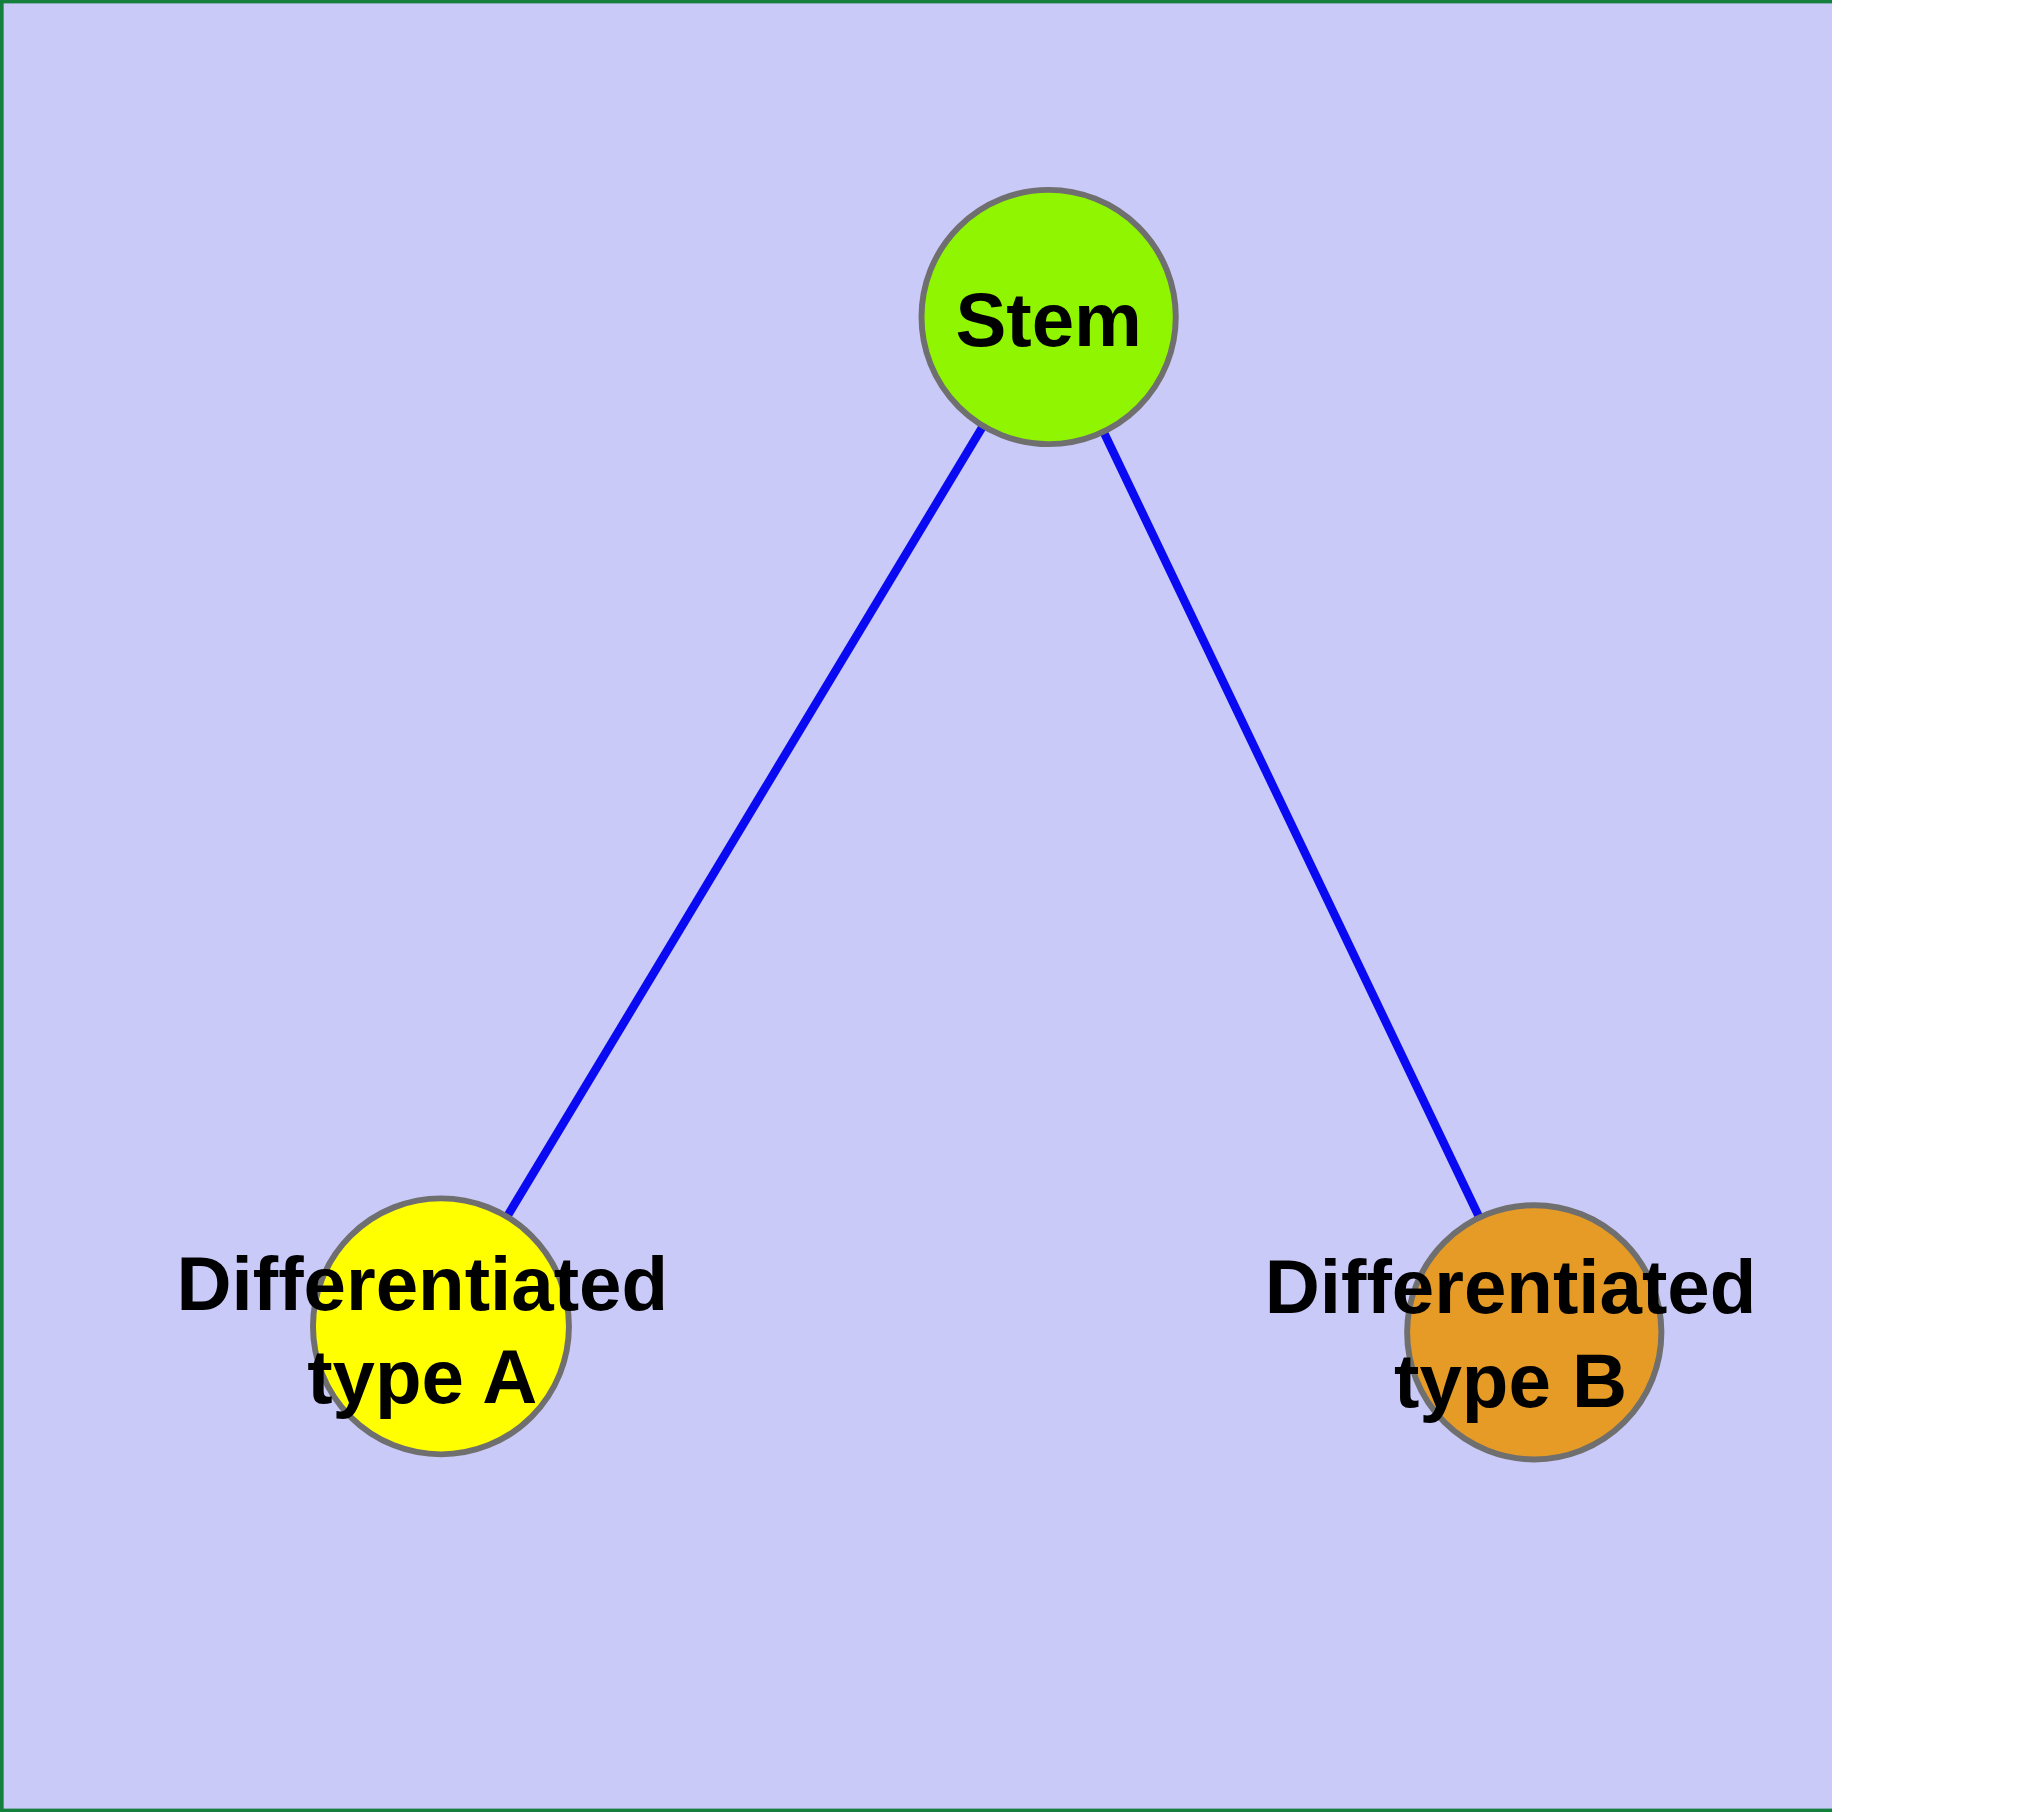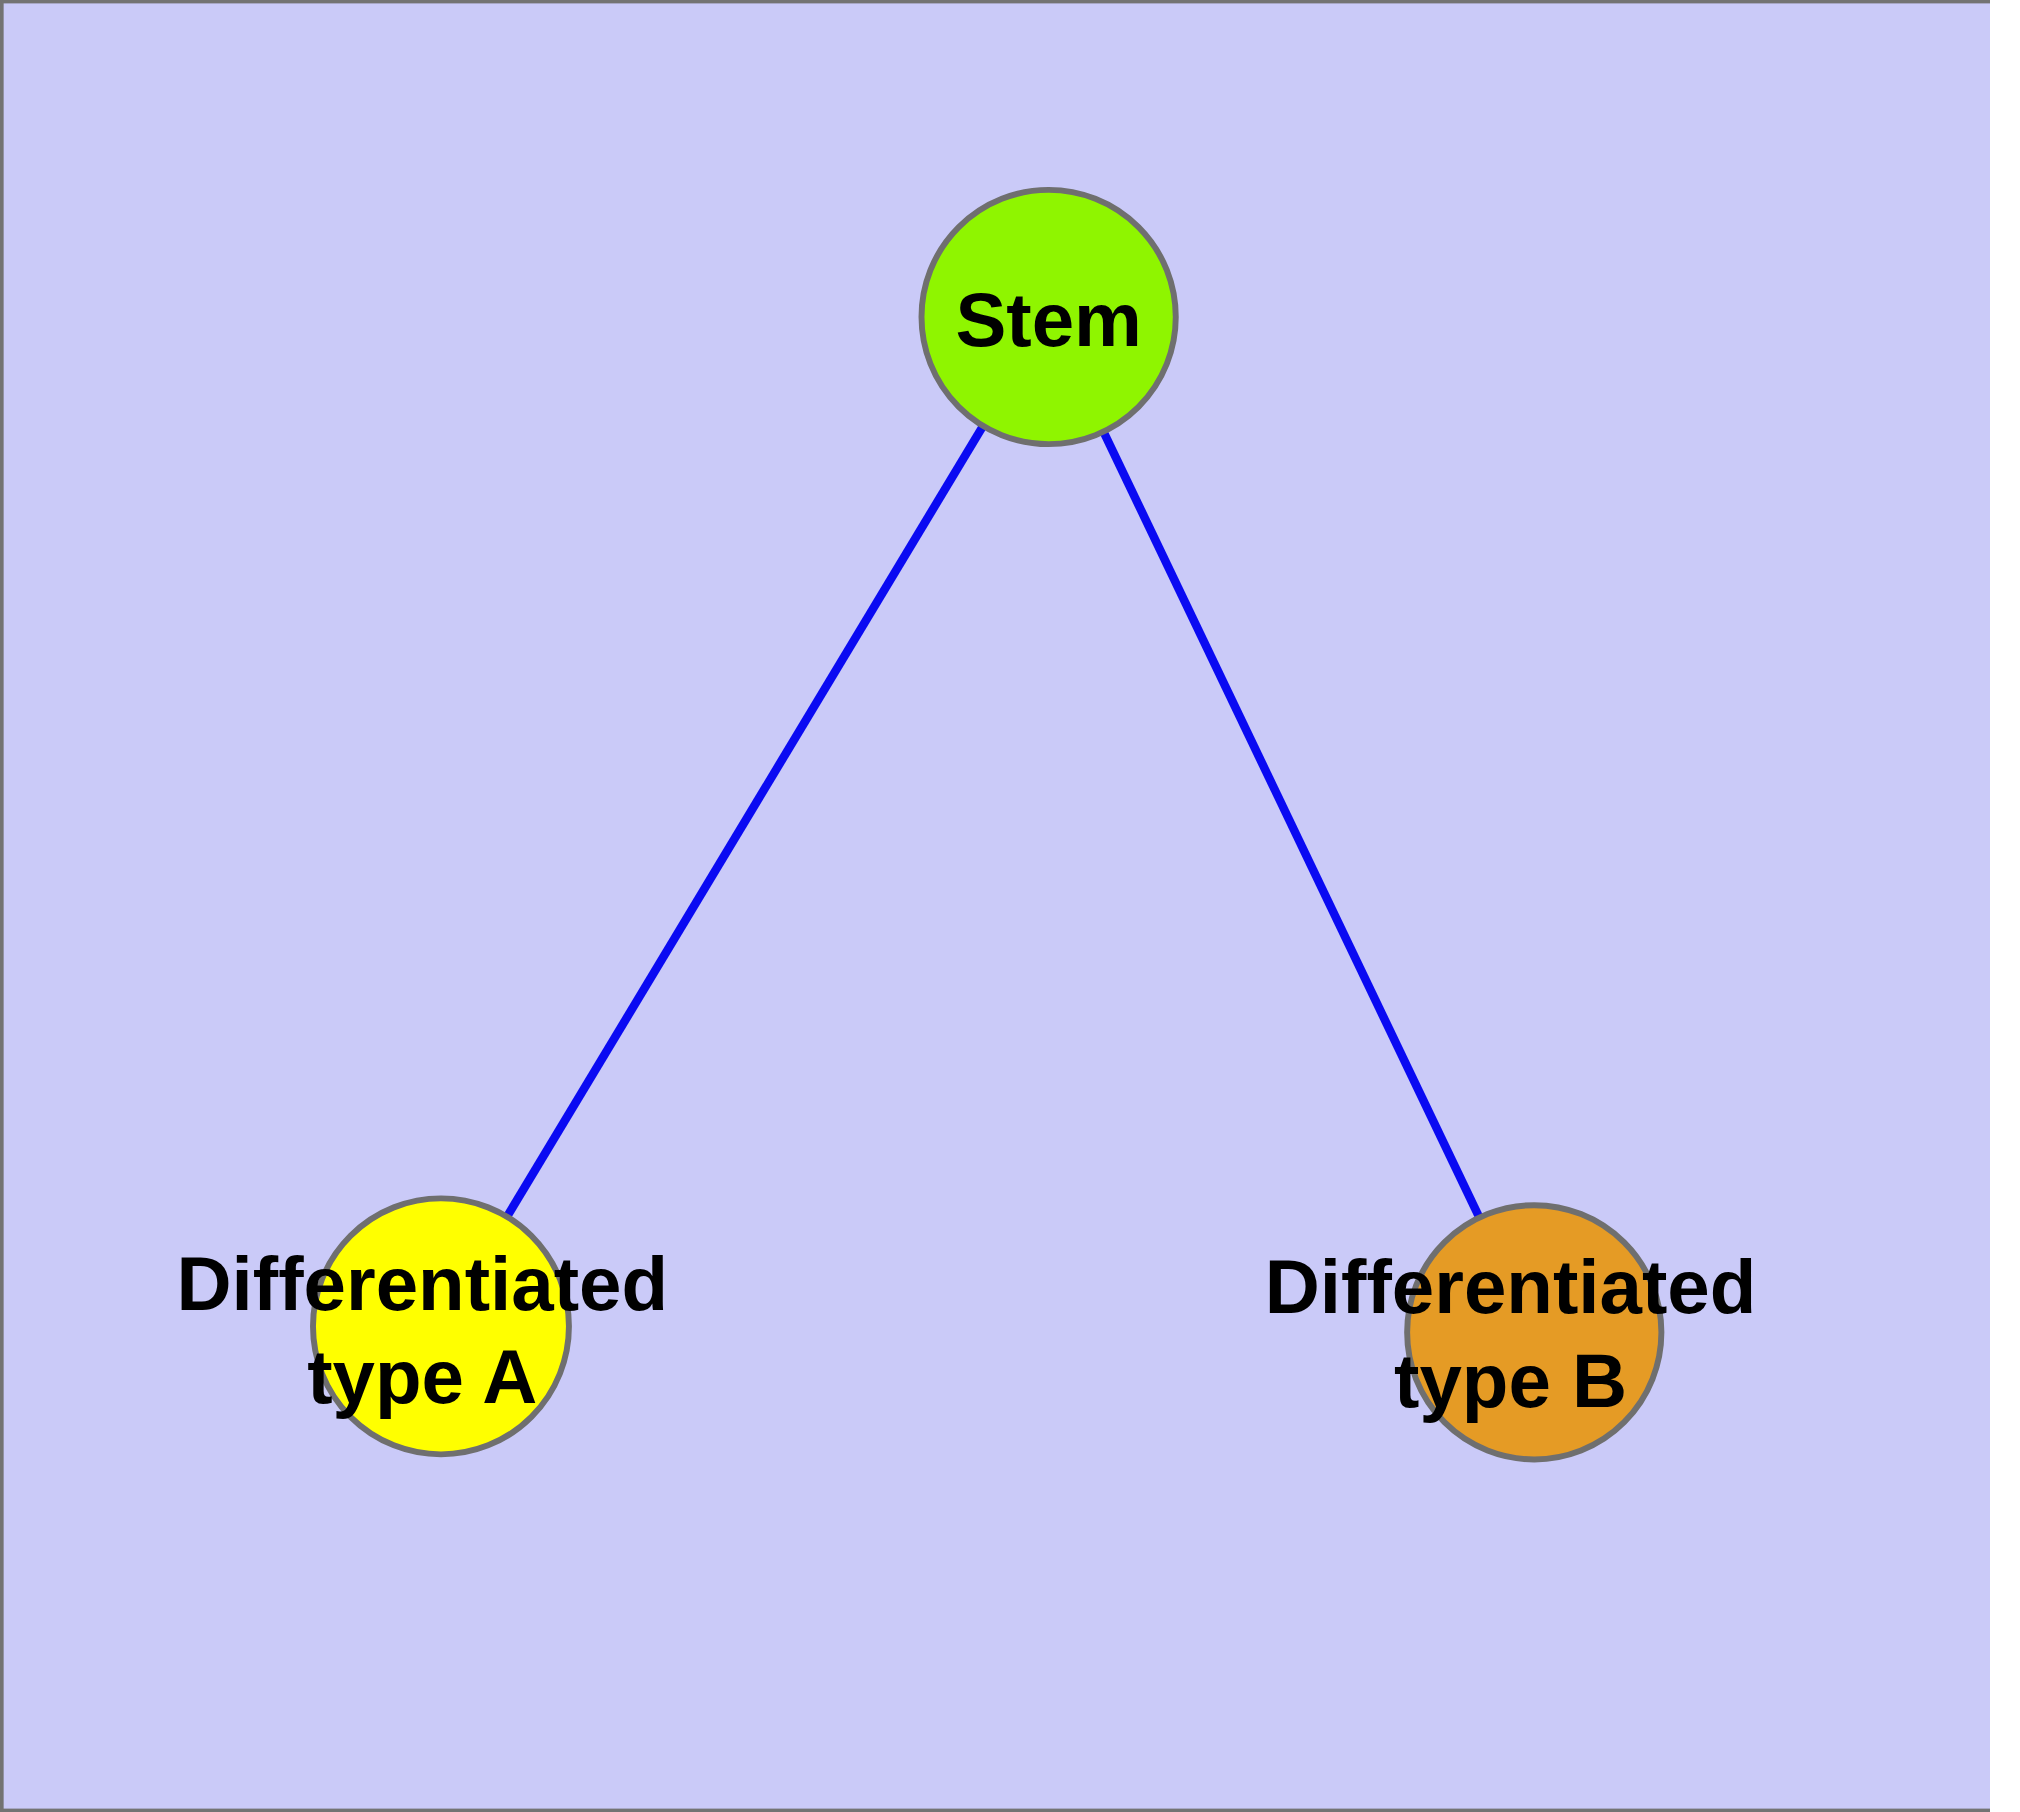--- a/index.html
+++ b/index.html
@@ -2,23 +2,23 @@
 <html style="font-size:13.6px"><head>
 <meta charset="utf-8">
 <style>
   html, body {
     margin: 0;
     padding: 0;
     background: #ffffff;
   }
   .stage {
     position: relative;
-    width: 1990px;
+    width: 1832px;
     height: 1812px;
-    background: #737373;
+    background: #15803d;
     overflow: hidden;
   }
   svg.diagram {
     display: block;
     width: 2021px;
     height: 1812px;
   }
   svg.diagram text {
     font-family: "Liberation Sans", "DejaVu Sans", sans-serif;
     font-weight: bold;

